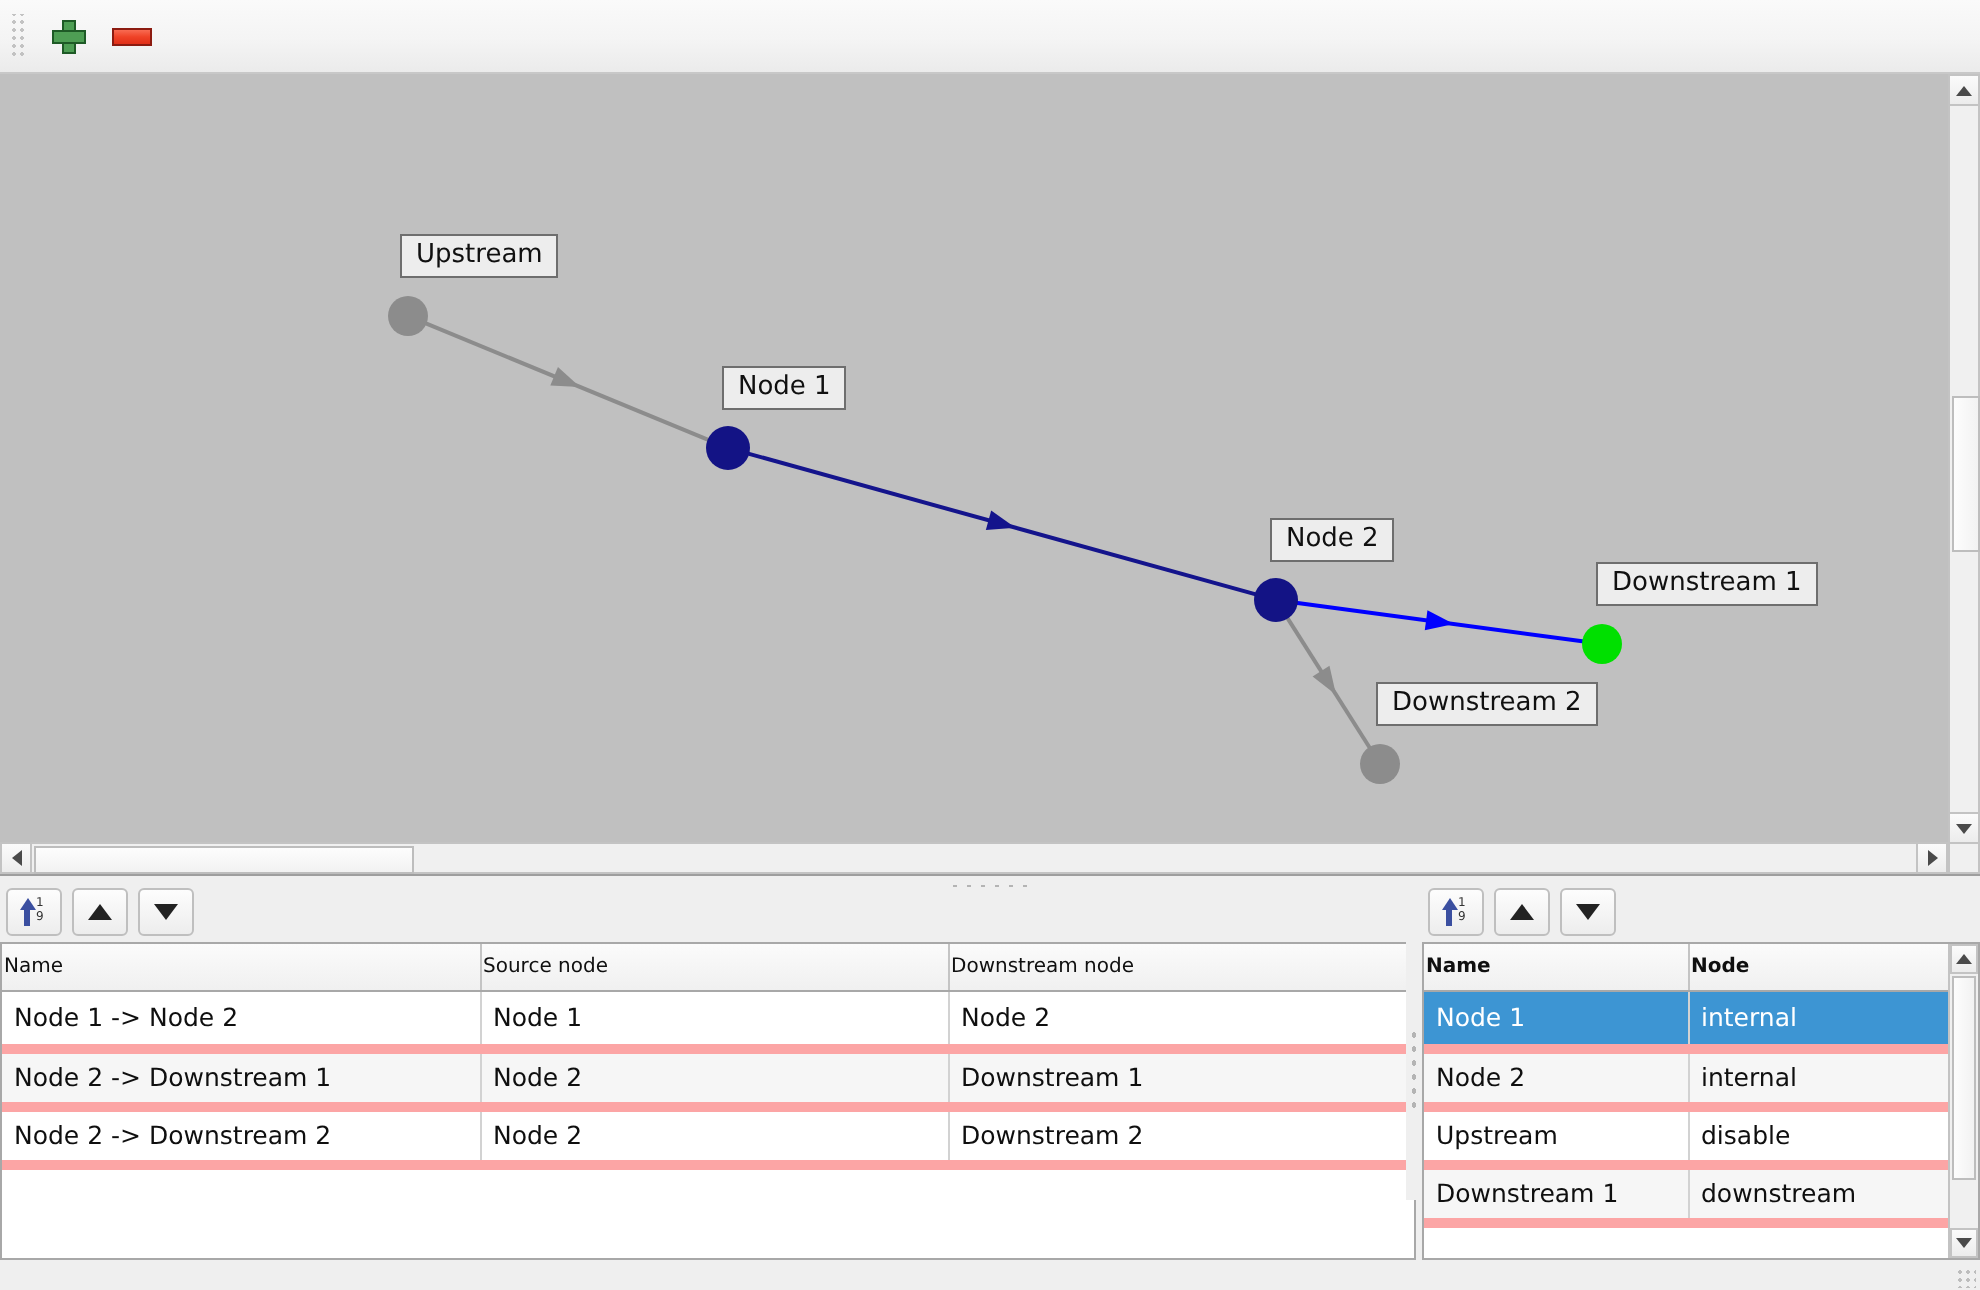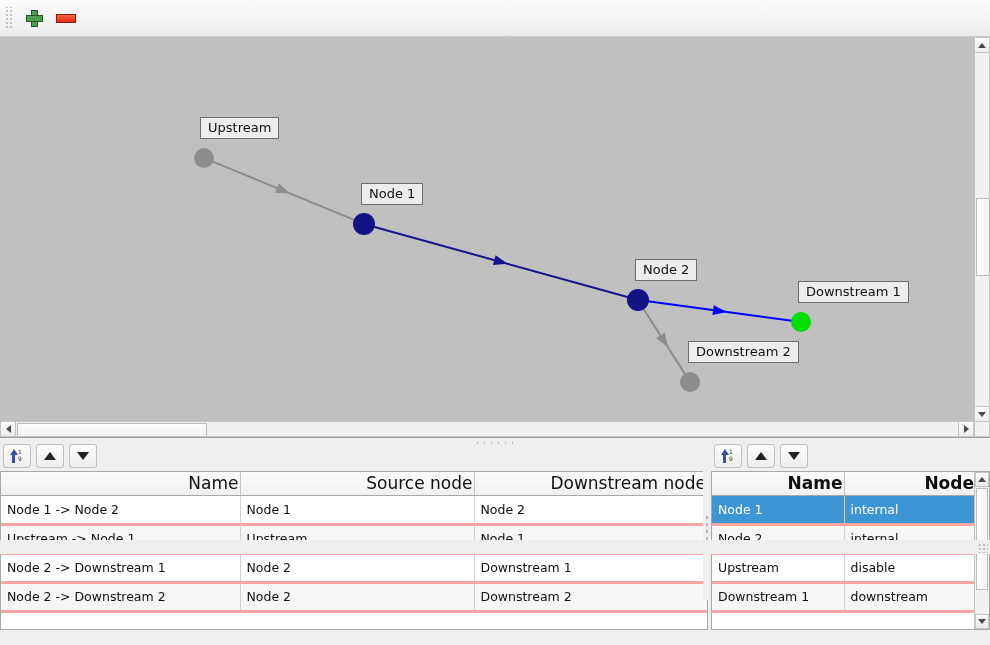--- a/index.html
+++ b/index.html
@@ -3,21 +3,21 @@
 <meta charset="utf-8">
 <style>
   html,body{margin:0;padding:0;}
   body{
     width:990px;height:645px;overflow:hidden;
     background:#efefef;
     font-family:"DejaVu Sans","Liberation Sans",sans-serif;
     font-size:12px;color:#1a1a1a;
     -webkit-font-smoothing:antialiased;
   }
-  .app{position:relative;width:990px;height:554px;box-sizing:border-box;}
+  .app{position:relative;width:990px;height:645px;box-sizing:border-box;}
 
   
   .toolbar{
     position:absolute;left:0;top:0;width:990px;height:37px;
     background:linear-gradient(to bottom,#fafafa 0%,#f4f4f4 55%,#ebebeb 100%);
     border-bottom:1px solid #c8c8c8;
     display:flex;align-items:center;box-sizing:border-box;
   }
   .grip-v{
     width:10px;height:22px;margin-left:4px;margin-right:4px;
@@ -121,27 +121,27 @@
   .table-box{
     position:relative;background:#ffffff;border:1px solid #a8a8a8;
     box-sizing:border-box;overflow:hidden;
   }
   .pane-left .table-box{width:708px;height:159px;}
   .pane-right .table-box{width:279px;height:159px;}
   table{border-collapse:collapse;width:100%;table-layout:fixed;}
   thead th{
     background:linear-gradient(to bottom,#fbfbfb,#f0f0f0);
     border-right:1px solid #c4c4c4;border-bottom:1px solid #a8a8a8;
-    height:23px;font-weight:normal;font-size:17px;color:#101010;
-    text-align:right;box-sizing:border-box;
+    height:23px;font-weight:normal;font-size:10px;color:#101010;
+    text-align:left;box-sizing:border-box;
   }
   .pane-right thead th{font-weight:bold;}
   thead th:last-child{border-right:none;}
   tbody td{
-    height:29px;border-right:1px solid #d2d2d2;border-bottom:3px solid #fca5a5;
+    height:29px;border-right:1px solid #d2d2d2;border-bottom:5px solid #fca5a5;
     padding:0 6px;font-size:12.5px;color:#0f0f0f;white-space:nowrap;overflow:hidden;
     text-overflow:ellipsis;box-sizing:border-box;
   }
   tbody td:last-child{border-right:none;}
   tbody tr:nth-child(odd) td{background:#ffffff;}
   tbody tr:nth-child(even) td{background:#f6f6f6;}
   tbody tr.selected td{background:#3d95d3;color:#ffffff;}
   .pane-right .table-box table{width:263px;}
   .rsb{
     position:absolute;right:0;top:0;width:15px;height:157px;
@@ -266,25 +266,20 @@
             <th>Downstream node</th>
           </tr>
         </thead>
         <tbody id="edges-body">
             <tr>
               <td>Node 1 -&gt; Node 2</td>
               <td>Node 1</td>
               <td>Node 2</td>
             </tr>
             <tr>
-              <td>Upstream -&gt; Node 1</td>
-              <td>Upstream</td>
-              <td>Node 1</td>
-            </tr>
-            <tr>
               <td>Node 2 -&gt; Downstream 1</td>
               <td>Node 2</td>
               <td>Downstream 1</td>
             </tr>
             <tr>
               <td>Node 2 -&gt; Downstream 2</td>
               <td>Node 2</td>
               <td>Downstream 2</td>
             </tr>
           </tbody>

